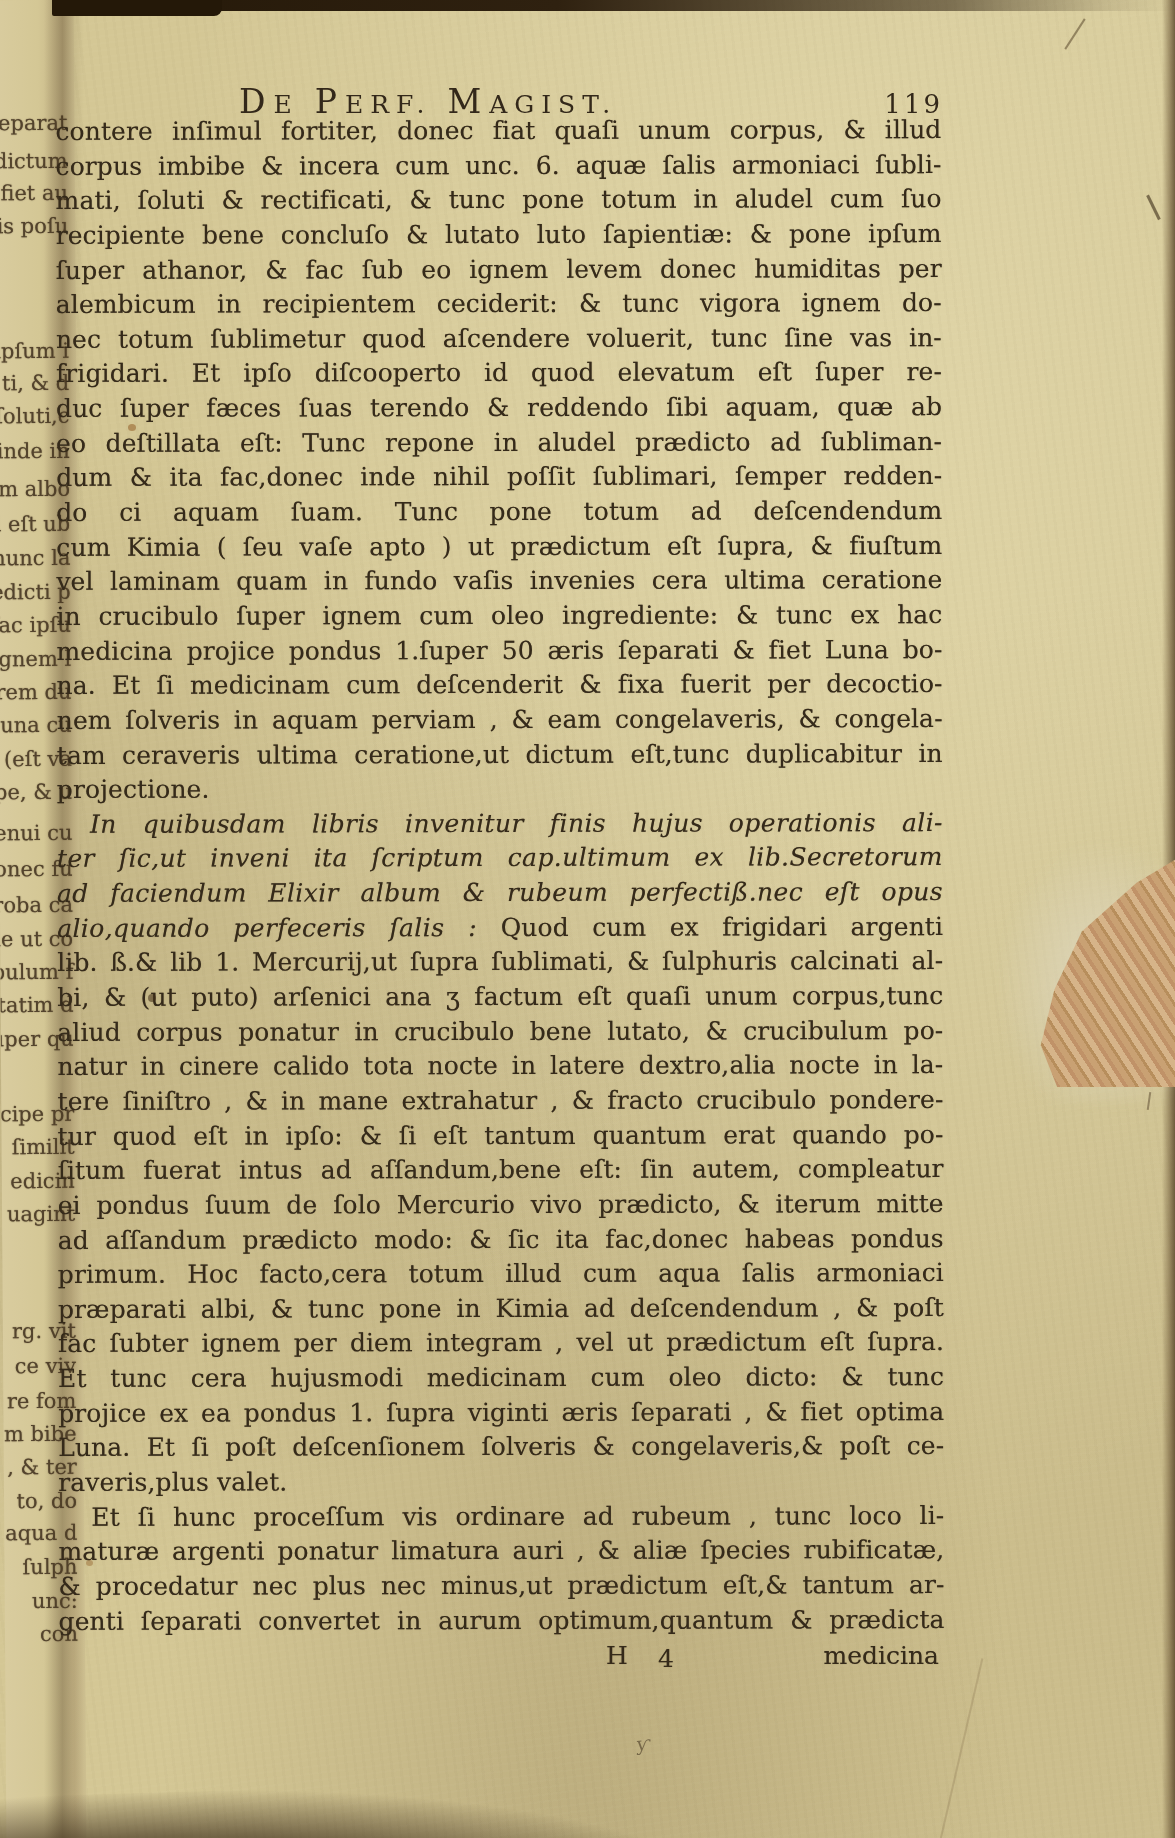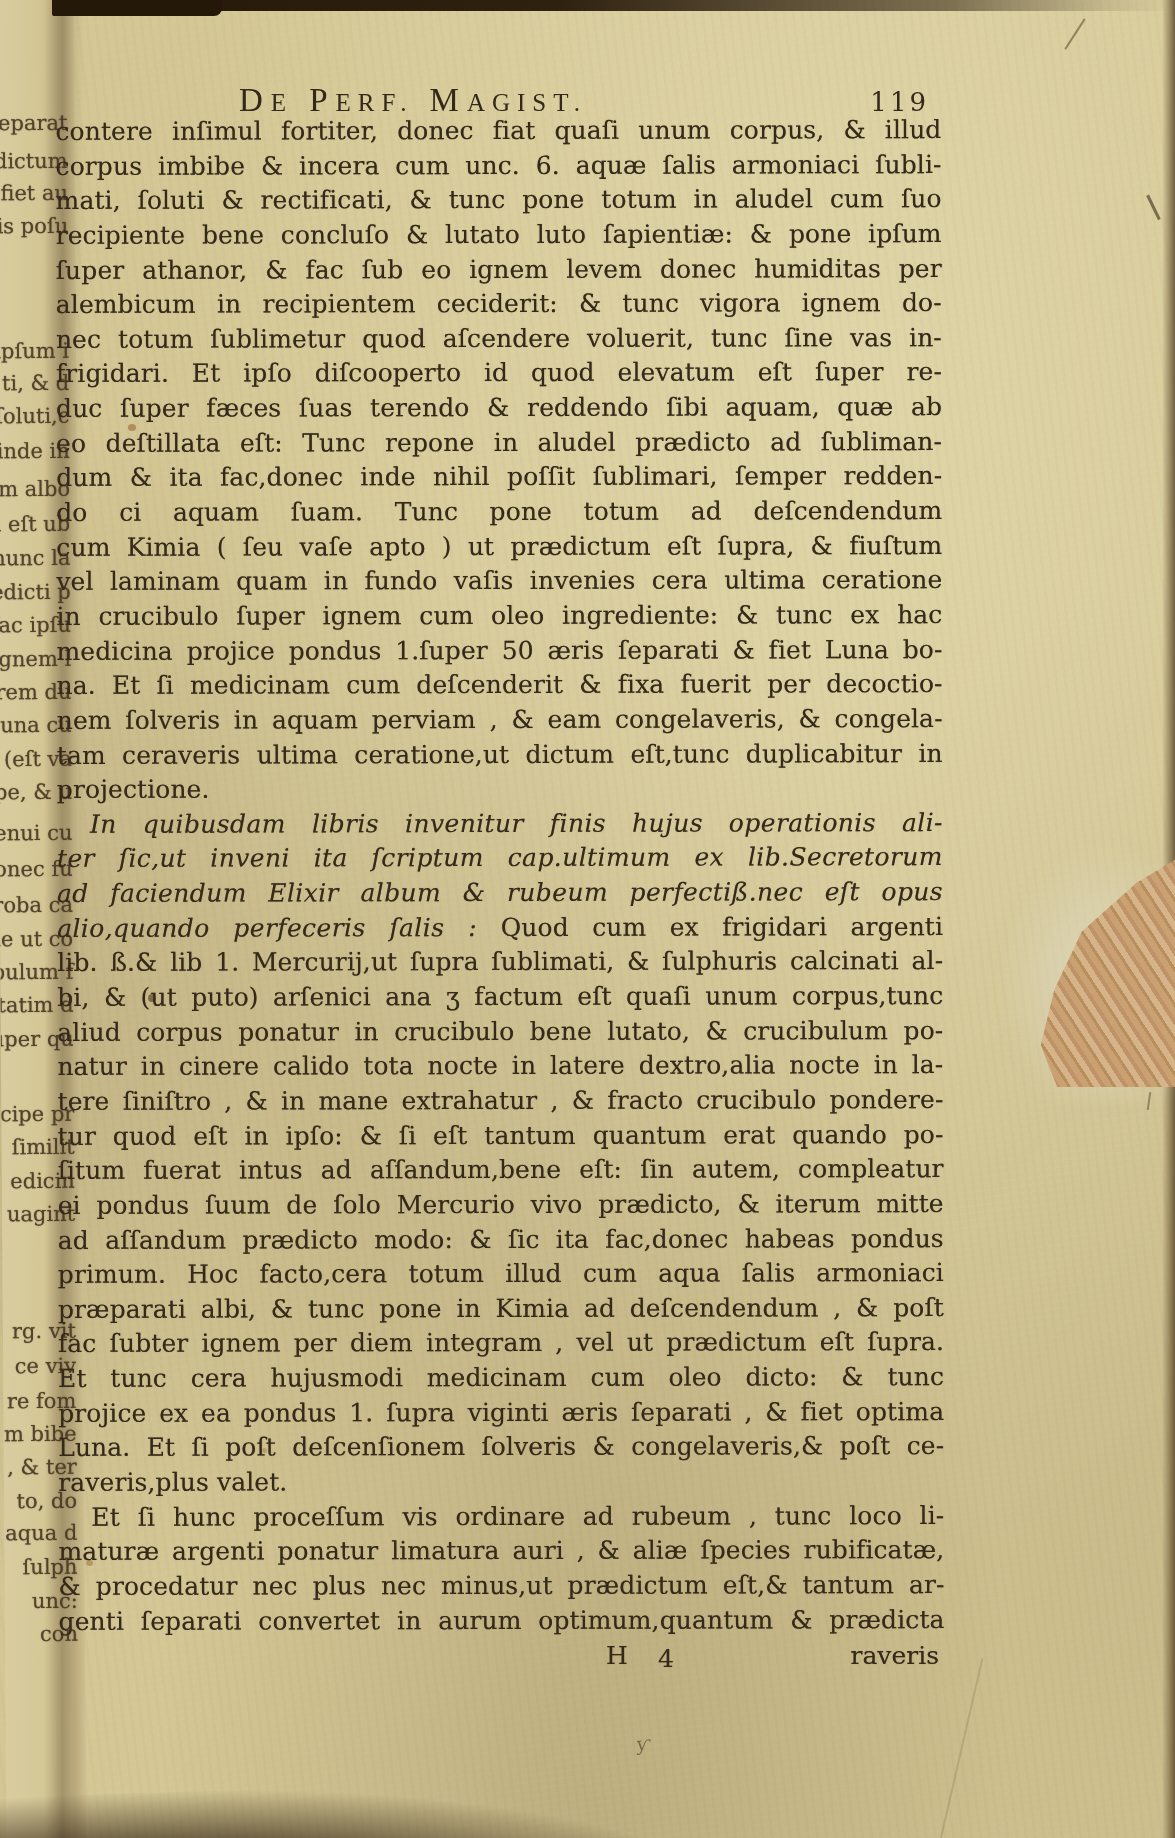--- a/index.html
+++ b/index.html
@@ -21,24 +21,24 @@
   
   .margin-strip{position:absolute;left:0;top:0;width:80px;height:100%;z-index:2;overflow:hidden;
     background:linear-gradient(to right,#d9cc9f 0%,#d4c795 55%,#c3b284 86%,#cdbf90 100%);
     transform:rotate(-.4deg);}
   .frag{position:absolute;right:7px;white-space:nowrap;font-size:21px;line-height:22px;
     color:#4a3a25;text-shadow:0 0 1.2px rgba(74,58,37,.75);opacity:.93;}
   .gutter-shadow{position:absolute;left:44px;top:0;width:40px;height:100%;z-index:3;
     background:linear-gradient(to right, transparent, rgba(72,55,30,.30) 46%, rgba(72,55,30,.10) 72%, transparent);}
   
   .hdr{position:absolute;left:57px;top:82px;width:886px;height:40px;z-index:4;display:flex;align-items:baseline;}
-  .title{margin-left:182px;white-space:nowrap;color:#33281a;font-family:Liberation Serif, serif;}
+  .title{margin-left:182px;white-space:nowrap;color:#33281a;}
   .title .cap{font-size:33px;letter-spacing:8px;}
   .title .sm{font-size:25px;letter-spacing:7px;margin-right:16px;}
-  .pageno{margin-left:auto;margin-right:14px;font-size:26px;letter-spacing:3px;}
+  .pageno{margin-left:auto;font-size:26px;letter-spacing:3px;}
   
   #body-lines{position:absolute;left:57px;top:114px;width:886px;z-index:4;transform:rotate(-.12deg);}
   .line{height:34.65px;line-height:34.65px;font-size:25px;white-space:nowrap;
     text-align:justify;text-align-last:justify;letter-spacing:.1px;
     color:#352a1a;text-shadow:0 0 .7px rgba(53,42,26,.55);}
   .line.last{text-align-last:left;}
   .line.ind{padding-left:33px;}
   .it{font-style:italic;letter-spacing:.4px;}
   
   .sig{position:absolute;left:57px;top:1641px;width:886px;height:36px;z-index:4;
@@ -173,21 +173,21 @@
       <div class="line last">raveris,plus valet.</div>
       <div class="line ind">Et ſi hunc proceſſum vis ordinare ad rubeum , tunc loco li-</div>
       <div class="line">maturæ argenti ponatur limatura auri , &amp; aliæ ſpecies rubificatæ,</div>
       <div class="line">&amp; procedatur nec plus nec minus,ut prædictum eſt,&amp; tantum ar-</div>
       <div class="line">genti ſeparati convertet in aurum optimum,quantum &amp; prædicta</div>
     </div>
 
   <div class="sig">
     <span class="h">H</span>
     <span class="n">4</span>
-    <span class="cw">raveris</span>
+    <span class="cw">medicina</span>
   </div>
 
   <div class="spot s1"></div>
   <div class="spot s2"></div>
   <div class="spot s3"></div>
   <div class="spot s4"></div>
 
   <div class="fold"></div>
   <div class="mark m1"></div>
   <div class="mark m2"></div>

